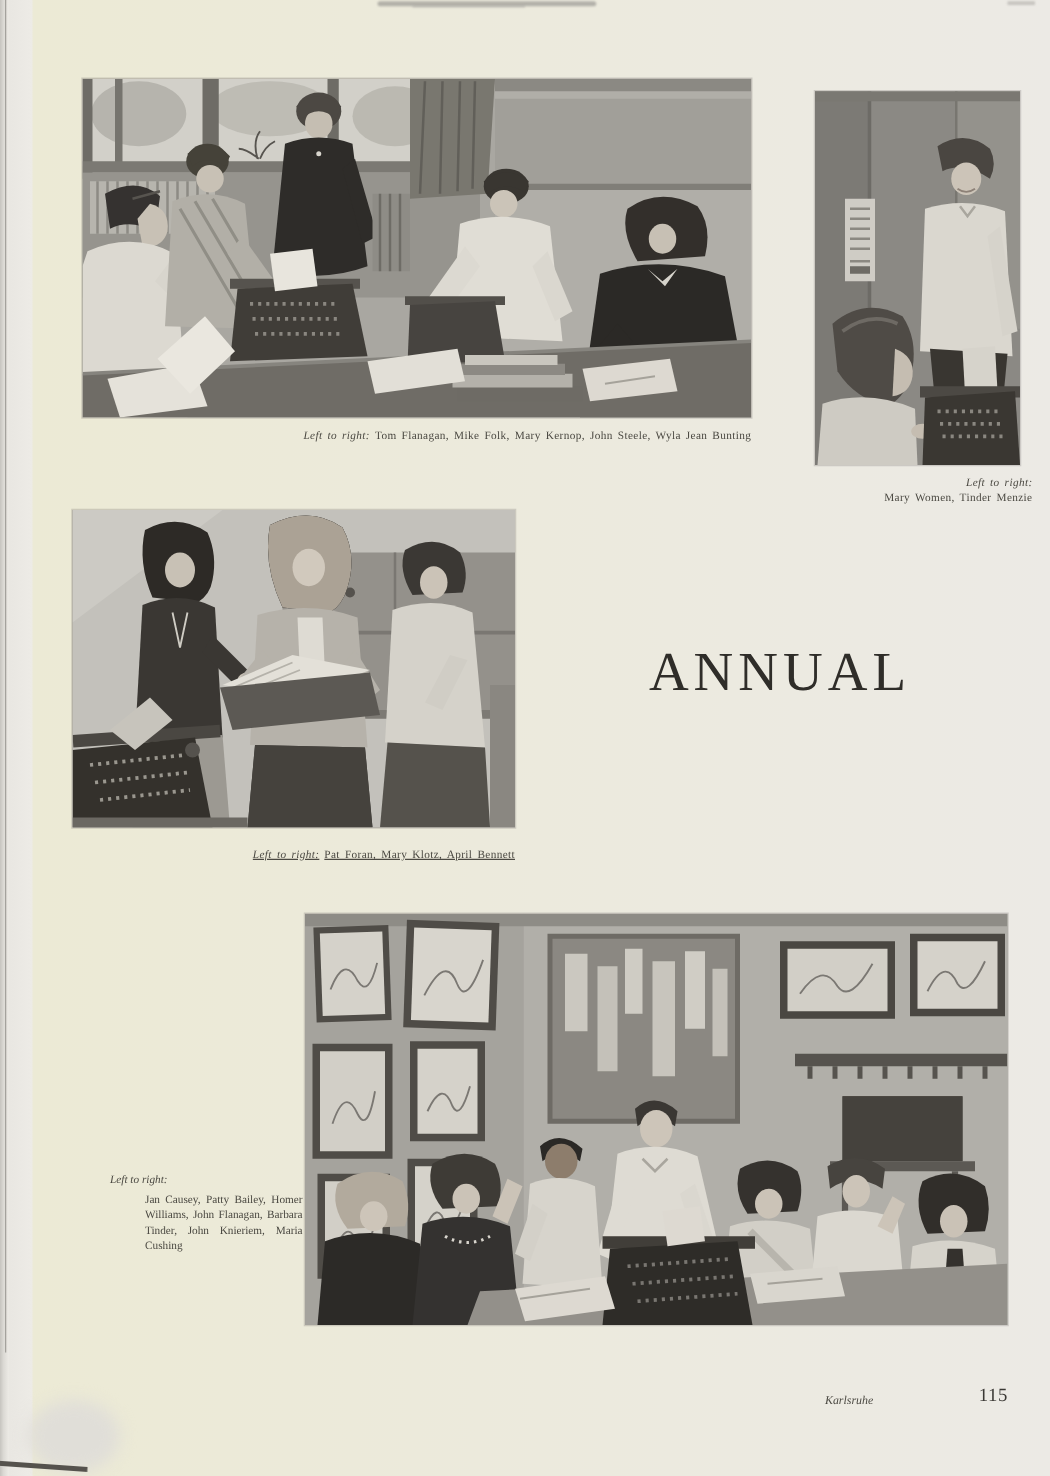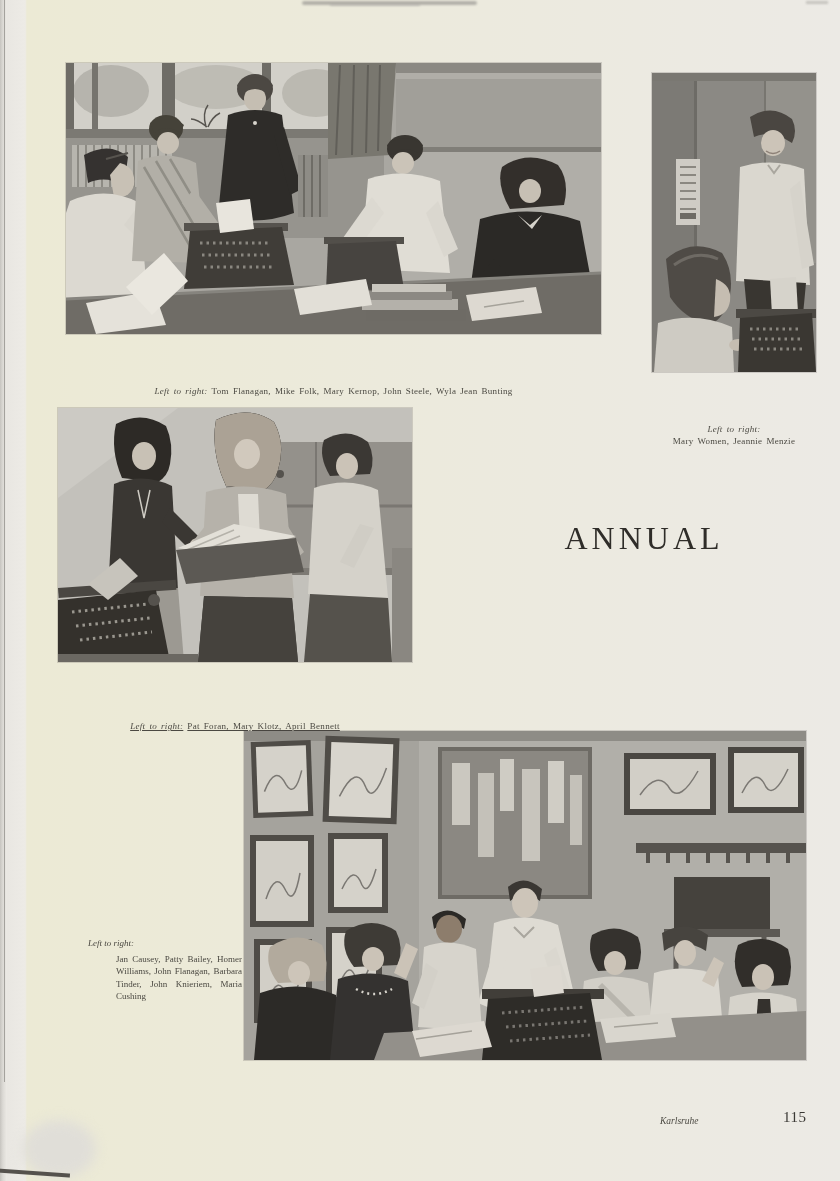--- a/index.html
+++ b/index.html
@@ -24,26 +24,26 @@
   .corner-blob{position:absolute;left:22px;top:1120px;width:74px;height:58px;background:#e0ded8;
     border-radius:50%;filter:blur(6px);}
   .corner-line{position:absolute;left:-4px;top:1171px;width:74px;height:4px;background:#55524d;
     transform:rotate(4deg);filter:blur(0.6px);}
   
   .photo{position:absolute;overflow:hidden;background:#9a9892;box-shadow:0 0 0 1px rgba(60,58,54,.18);}
   .photo svg{display:block;}
   
   .caption{position:absolute;font-size:9px;letter-spacing:.3px;word-spacing:1.5px;color:#4b4942;line-height:12px;}
   .caption .cap-label{font-style:italic;margin-right:4px;}
-  .cap-center{text-align:center;margin-top:43px;}
+  .cap-center{text-align:right;}
   .caption-block{position:absolute;width:154px;font-size:9px;color:#4b4942;line-height:12.5px;}
   .caption-block .cap-label{font-style:italic;display:block;margin-bottom:3px;}
   .caption-block .cap-names{display:block;text-align:justify;margin-left:28px;}
-  #heading{position:absolute;left:512px;top:514px;width:264px;text-align:center;
-    font-size:32px;line-height:48px;letter-spacing:4px;color:#2f2d29;}
+  #heading{position:absolute;left:492px;top:514px;width:264px;text-align:center;
+    font-size:44px;line-height:48px;letter-spacing:4px;color:#2f2d29;}
   #footer-title{position:absolute;left:660px;top:1116px;width:100px;text-align:left;
     font-style:italic;font-size:9.5px;color:#4b4942;}
   #footer-page{position:absolute;left:783px;top:1109px;font-size:15px;color:#3a3834;letter-spacing:.5px;}
 </style>
 </head>
 <body>
 
 <div id="page">
 
   <div class="binding-strip"></div>
@@ -212,21 +212,21 @@
       <g>
         <path d="M118,206 L144,204 L146,240 L120,242 Z" fill="#d6d3cb"></path>
         <rect x="84" y="236" width="80" height="9" fill="#4c4944"></rect>
         <path d="M88,245 L160,240 L164,299 L86,299 Z" fill="#3a3732"></path>
         <path d="M98,256 h52 M100,266 h52 M102,276 h50" stroke="#8a8780" stroke-width="3" stroke-dasharray="2.5 4"></path>
       </g>
     </svg>
   </div>
 
   <div class="caption cap-center" style="left:642px;top:380px;width:184px;">
-    <span class="cap-label" style="display:block;margin-right:0;">Left to right:</span><span class="cap-names">Mary Women, Jeannie Menzie</span>
+    <span class="cap-label" style="display:block;margin-right:0;">Left to right:</span><span class="cap-names">Mary Women, Tinder Menzie</span>
   </div>
 
   <div class="photo" style="left:58px;top:408px;width:354px;height:254px;">
     <svg width="354" height="254" viewBox="0 0 354 254">
       <rect width="354" height="254" fill="#c3c1bb"></rect>
       <path d="M0,0 L120,0 L0,90 Z" fill="#cccac4"></path>
 
       <g>
         <rect x="168" y="34" width="186" height="128" fill="#94918b"></rect>
         <path d="M168,98 h186" stroke="#7a7772" stroke-width="3"></path>

